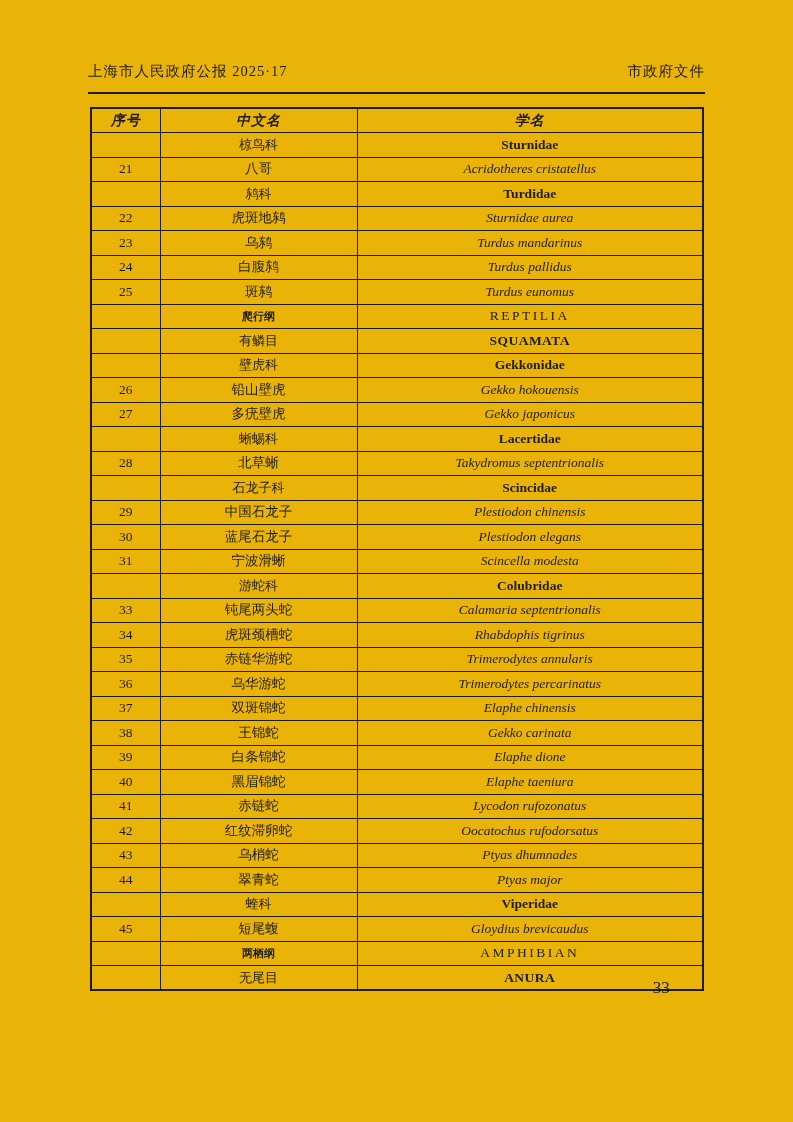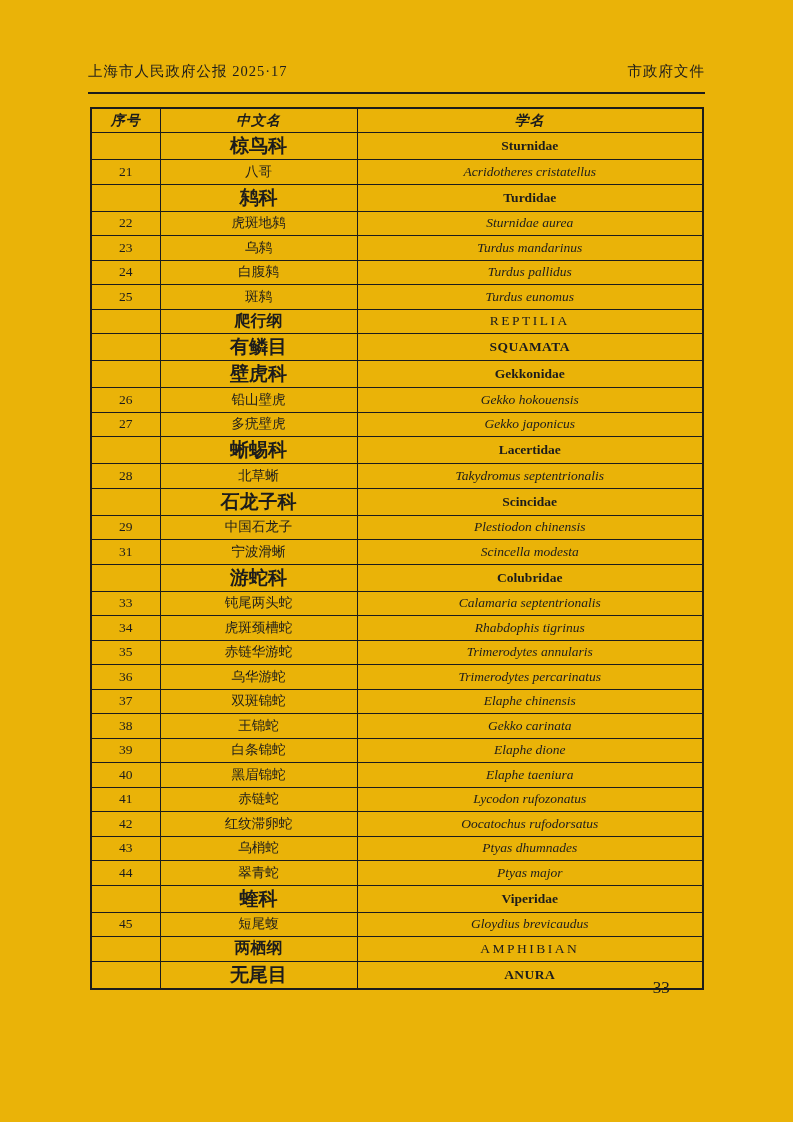--- a/index.html
+++ b/index.html
@@ -37,26 +37,26 @@
     text-align: center; vertical-align: middle;
     padding: 0 4px;
     white-space: nowrap; overflow: hidden;
   }
   table.species-table { border: 2px solid #1c1c1c; }
   table.species-table thead th { font-weight: bold; font-size: 14px; letter-spacing: 1px; font-style: italic; }
   
   tr.row-species td.sci { font-style: italic; }
   
   tr.row-family td.cn, tr.row-order td.cn {
-    font-weight: bold; font-family: "Liberation Sans", "DejaVu Sans", sans-serif; font-size: 19px;
+    font-weight: normal; font-family: "Liberation Sans", "DejaVu Sans", sans-serif; font-size: 13px;
   }
   tr.row-family td.sci, tr.row-order td.sci { font-weight: bold; }
   
   tr.row-class td.cn {
-    font-weight: bold; font-family: Liberation Mono, monospace; font-size: 16px;
+    font-weight: bold; font-family: Liberation Mono, monospace; font-size: 11px;
   }
   tr.row-class td.sci { letter-spacing: 2.5px; }
   tr.row-order td.sci { letter-spacing: 0.5px; }
   .page-footer {
     position: absolute; right: 96px; top: 978px;
     font-size: 17px; word-spacing: 6px;
   }
 </style>
 </head>
 <body>
@@ -158,20 +158,25 @@
           <td class="no"></td>
           <td class="cn">石龙子科</td>
           <td class="sci">Scincidae</td>
         </tr>
         <tr class="row-species">
           <td class="no">29</td>
           <td class="cn">中国石龙子</td>
           <td class="sci">Plestiodon chinensis</td>
         </tr>
         <tr class="row-species">
+          <td class="no">30</td>
+          <td class="cn">蓝尾石龙子</td>
+          <td class="sci">Plestiodon elegans</td>
+        </tr>
+        <tr class="row-species">
           <td class="no">31</td>
           <td class="cn">宁波滑蜥</td>
           <td class="sci">Scincella modesta</td>
         </tr>
         <tr class="row-family">
           <td class="no"></td>
           <td class="cn">游蛇科</td>
           <td class="sci">Colubridae</td>
         </tr>
         <tr class="row-species">

